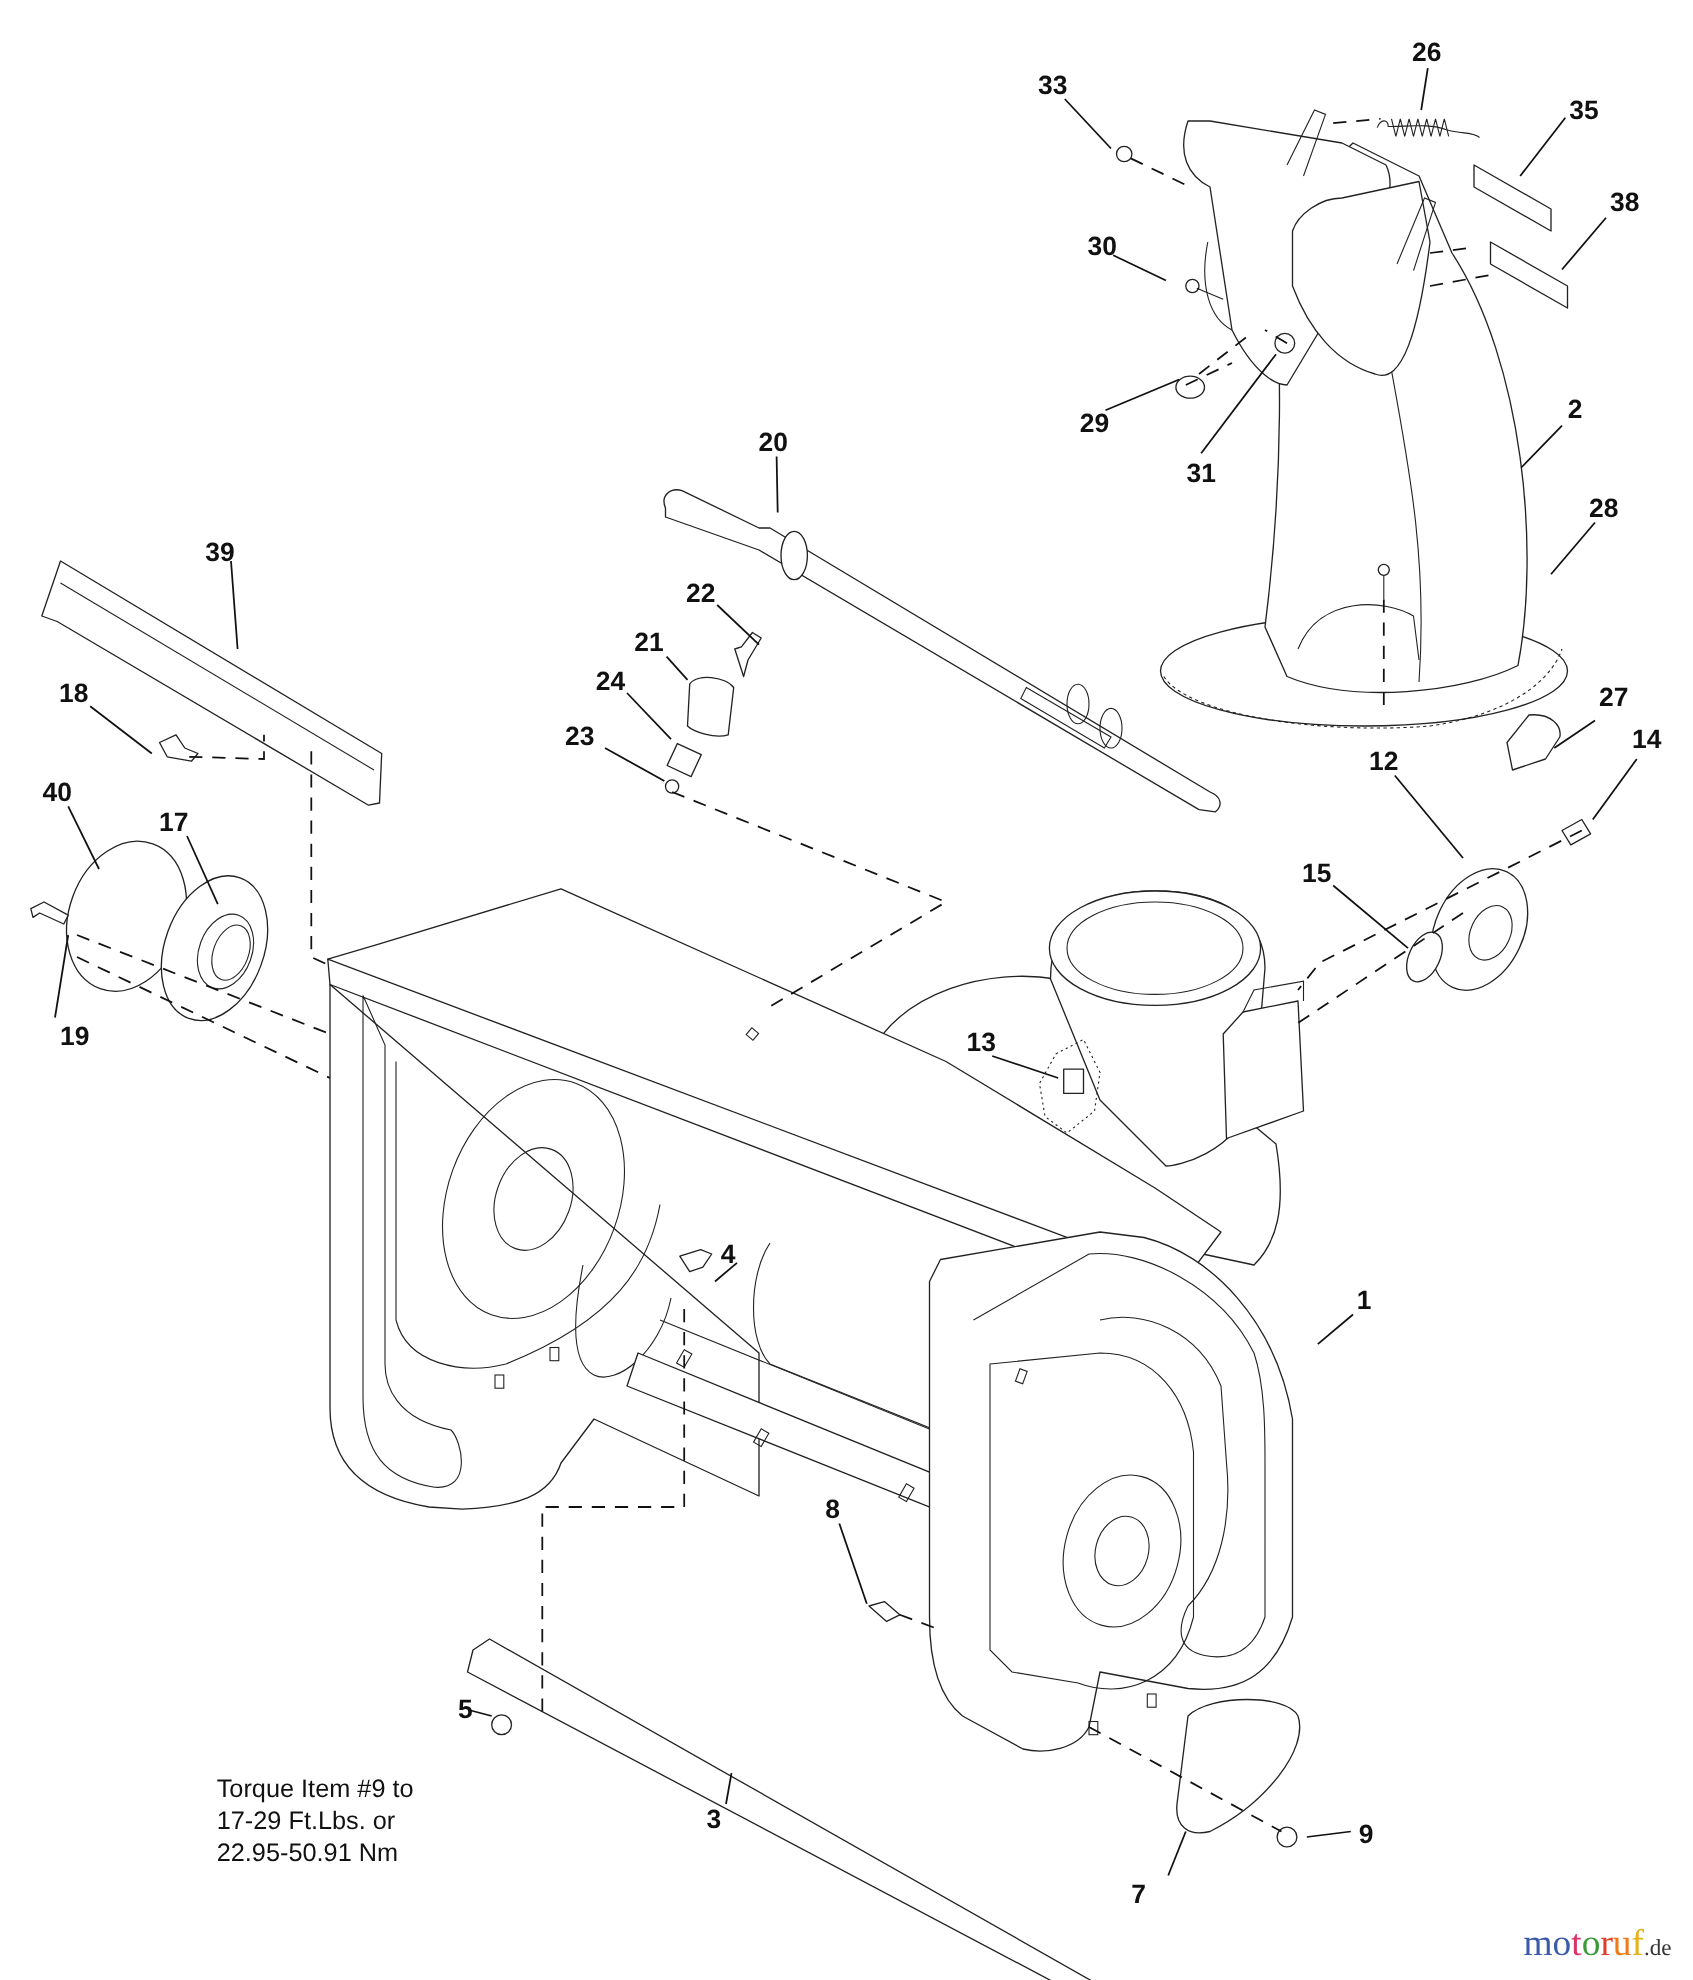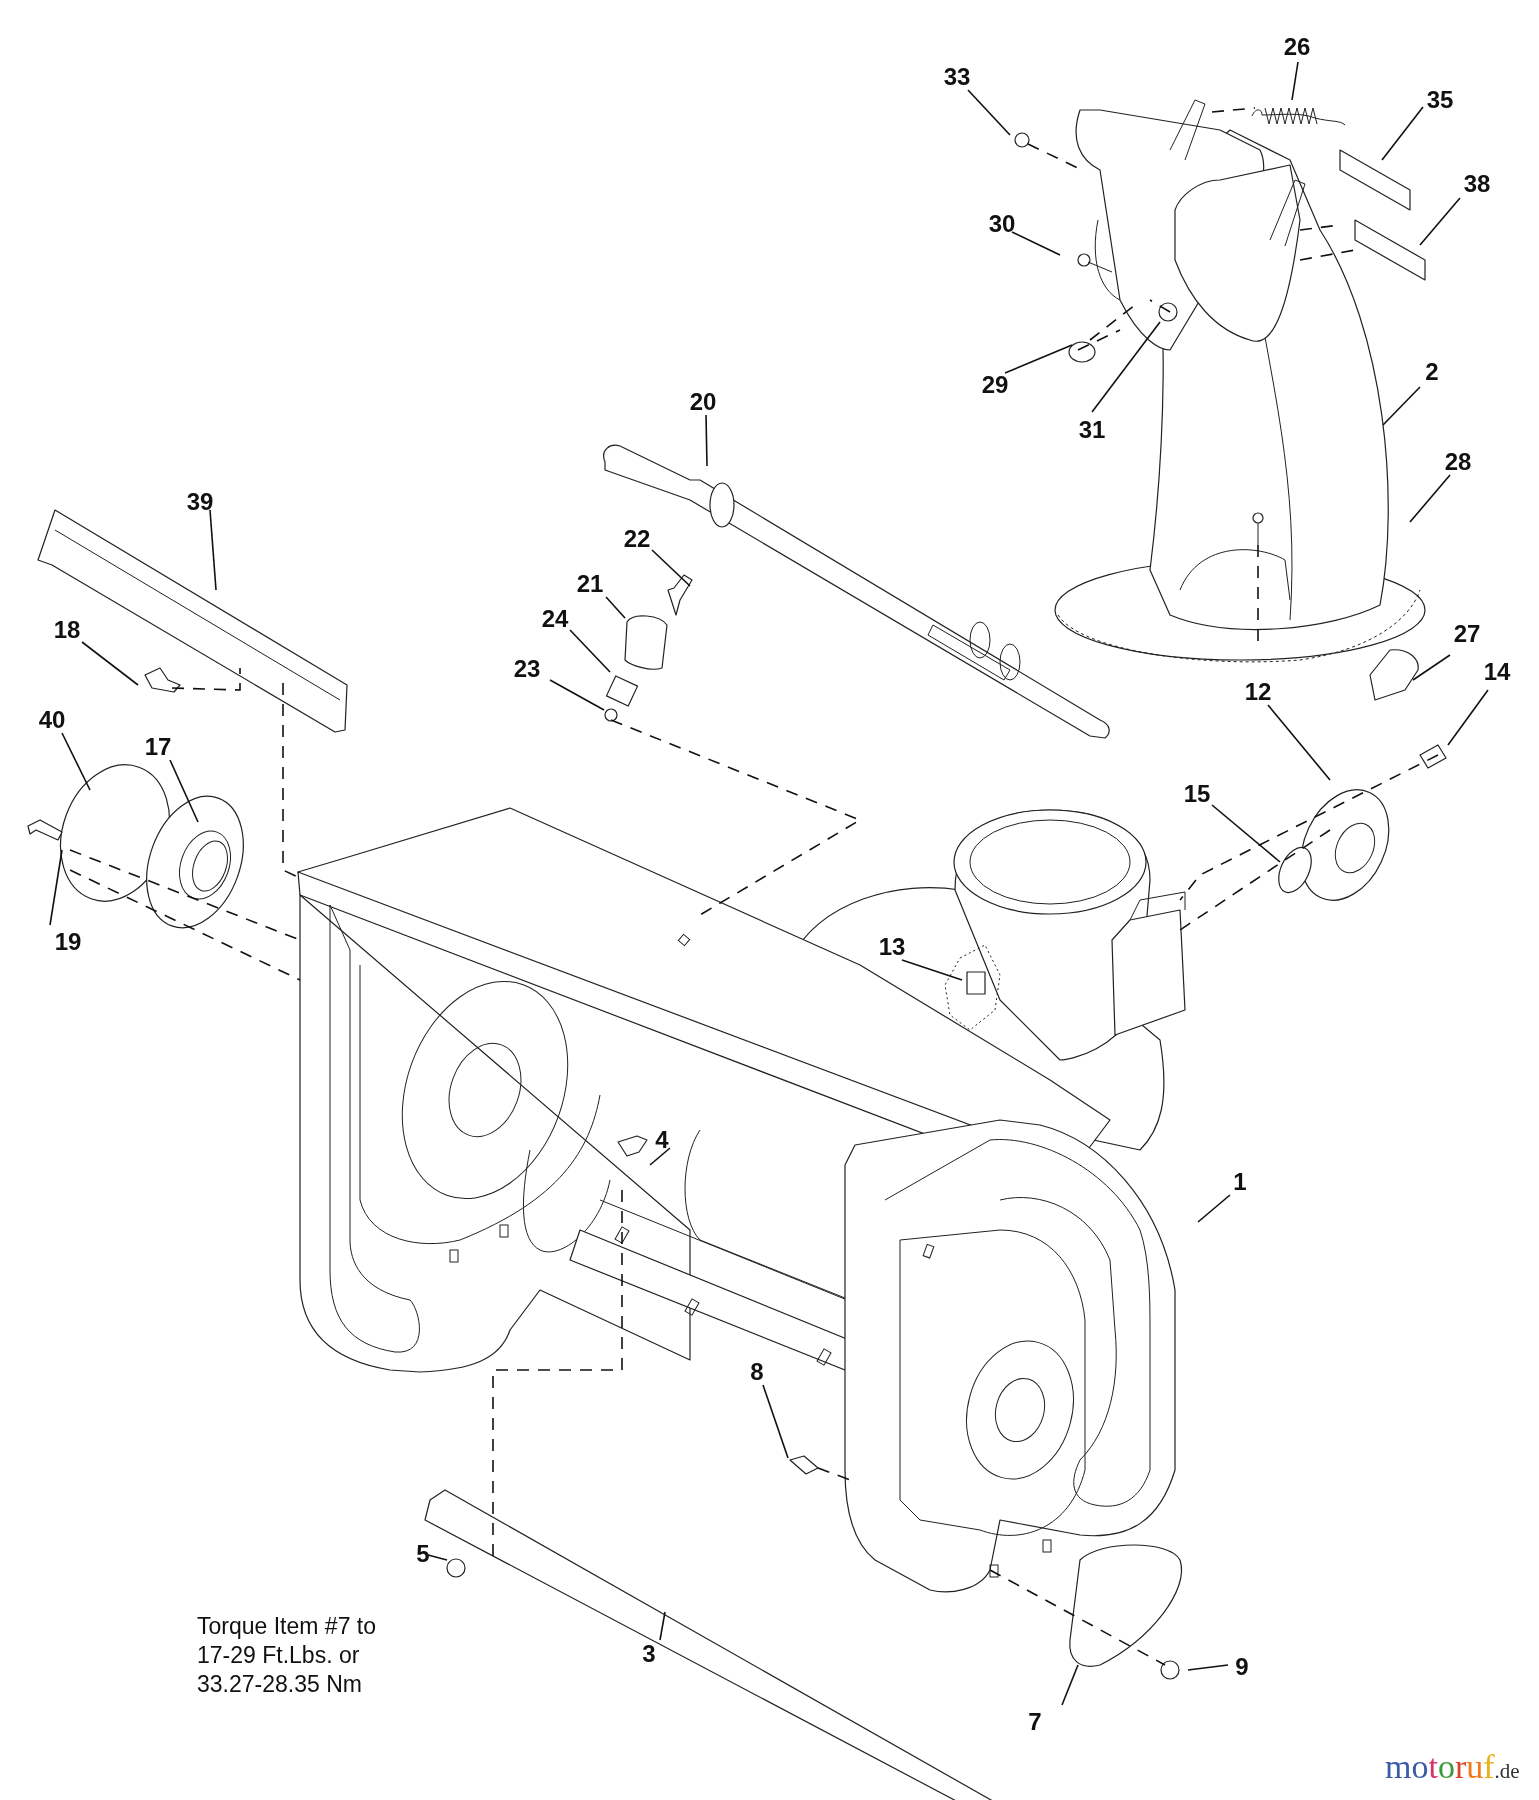--- a/index.html
+++ b/index.html
@@ -229,20 +229,20 @@
     <text class="callout" x="1092" y="438">31</text>
     <text class="callout" x="957" y="85">33</text>
     <text class="callout" x="1440" y="108">35</text>
     <text class="callout" x="1477" y="192">38</text>
     <text class="callout" x="200" y="510">39</text>
     <text class="callout" x="52" y="728">40</text>
   </g>
 </svg>
 
 <div class="note">
-  <div>Torque Item #7 to</div>
+  <div>Torque Item #9 to</div>
   <div>17-29 Ft.Lbs. or</div>
-  <div>33.27-28.35 Nm</div>
+  <div>22.95-50.91 Nm</div>
 </div>
 
 <div class="watermark">
   <span class="wm-letter" style="color: rgb(59, 91, 168);">m</span><span class="wm-letter" style="color: rgb(59, 91, 168);">o</span><span class="wm-letter" style="color: rgb(217, 51, 106);">t</span><span class="wm-letter" style="color: rgb(58, 154, 58);">o</span><span class="wm-letter" style="color: rgb(224, 64, 42);">r</span><span class="wm-letter" style="color: rgb(240, 122, 26);">u</span><span class="wm-letter" style="color: rgb(230, 178, 26);">f</span><span class="suffix">.de</span>
 </div>
 
 </body></html>

